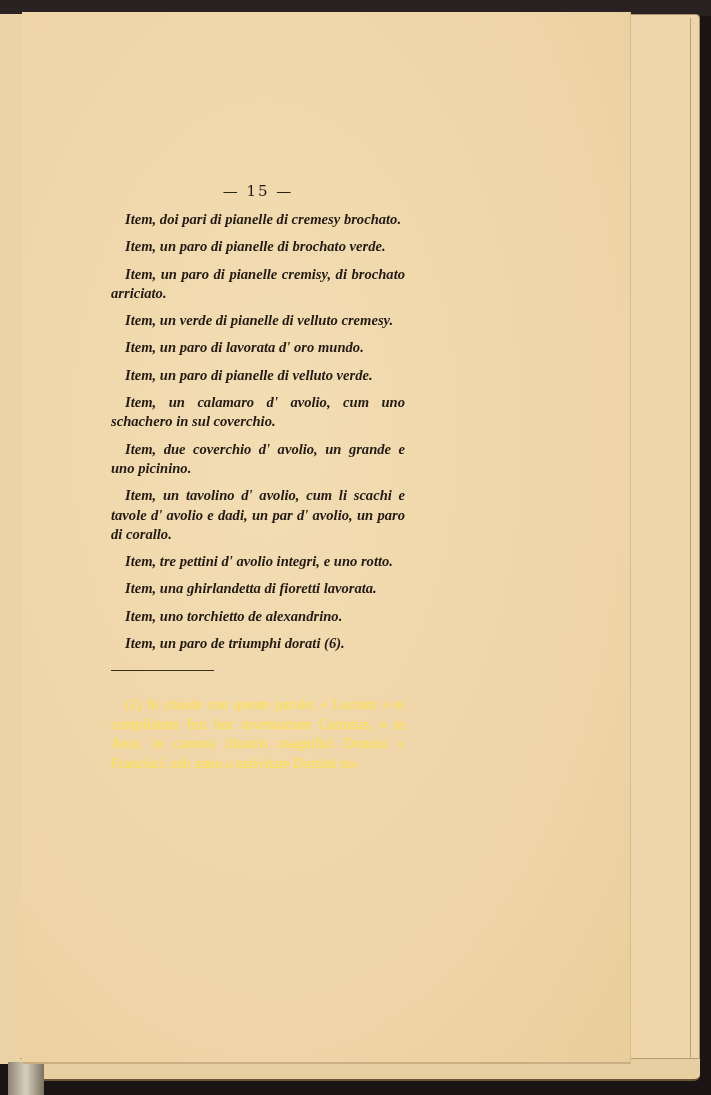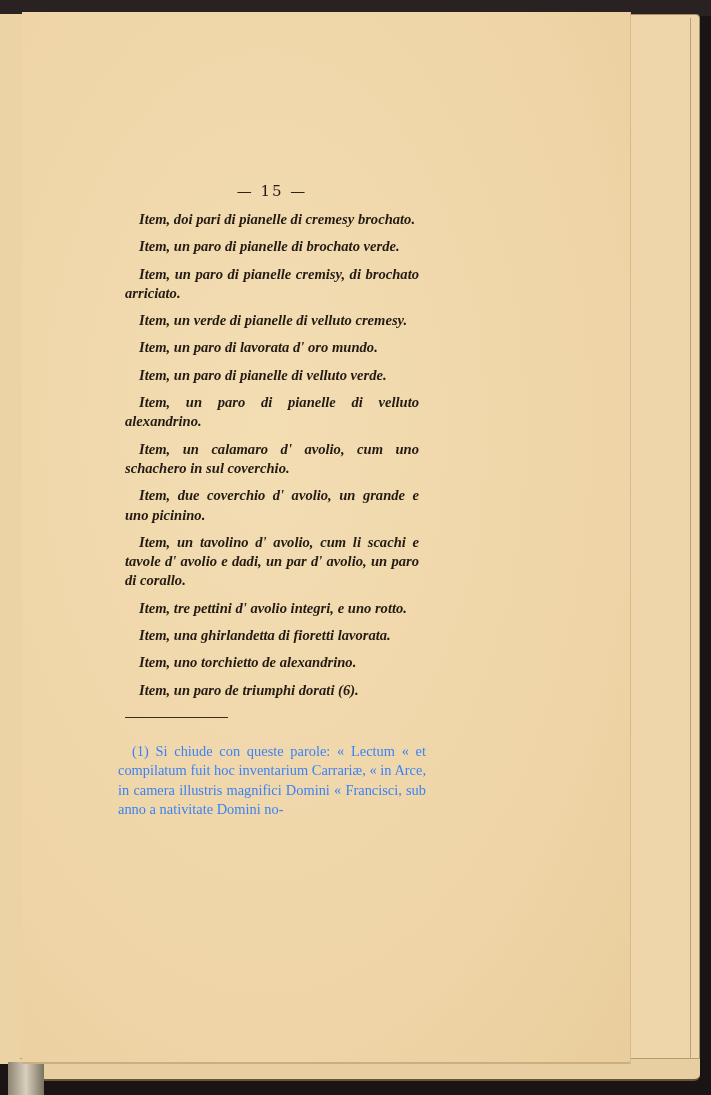--- a/index.html
+++ b/index.html
@@ -32,38 +32,38 @@
     box-shadow: 1px 0 0 #d6bd90;
   }
   .page-bottom {
     position: absolute; left: 20px; top: 1058px; width: 680px; height: 20px;
     background: #e8cfa2;
     border-top: 1px solid #b59c72;
     border-bottom: 2px solid #6a5436;
     border-radius: 0 0 6px 0;
   }
   .text-block {
-    position: absolute; left: 117px; top: 182px; width: 310px;
+    position: absolute; left: 103px; top: 182px; width: 310px;
     color: #231a12;
   }
   .page-number {
     text-align: center; font-size: 15px; letter-spacing: 2px; margin-bottom: 6px; height: 20px;
     font-family: "DejaVu Serif", serif;
   }
   .main p {
     margin: 8px; font-style: italic; font-weight: bold;
     font-family: "Liberation Serif", serif;
     font-size: 14.6px; line-height: 19.3px; text-align: justify;
     text-indent: 14px;
   }
   .rule { width: 103px; height: 0; border-top: 1px solid #3a2c1e; margin: 17px 0 24px 8px; }
   .footnote p {
-    margin: 1px; font-family: "Liberation Serif", serif;
+    margin: 8px; font-family: "Liberation Serif", serif;
     font-size: 14.4px; line-height: 19.4px; text-align: justify; text-indent: 14px;
-    color: #3b82f6;
+    color: #fde047;
   }
   .binding {
     position: absolute; left: 8px; top: 1062px; width: 36px; height: 33px;
     background: linear-gradient(90deg, #8c8470, #d8d0bc, #7a7260);
   }
 </style>
 </head>
 <body>
 
 <div class="bg-top"></div>
@@ -77,21 +77,20 @@
 
 <div class="text-block">
   <div class="page-number">— 15 —</div>
   <div class="main">
     <p>Item, doi pari di pianelle di cremesy brochato.</p>
     <p>Item, un paro di pianelle di brochato verde.</p>
     <p>Item, un paro di pianelle cremisy, di brochato arriciato.</p>
     <p>Item, un verde di pianelle di velluto cremesy.</p>
     <p>Item, un paro di lavorata d' oro mundo.</p>
     <p>Item, un paro di pianelle di velluto verde.</p>
-    <p>Item, un paro di pianelle di velluto alexandrino.</p>
     <p>Item, un calamaro d' avolio, cum uno schachero in sul coverchio.</p>
     <p>Item, due coverchio d' avolio, un grande e uno picinino.</p>
     <p>Item, un tavolino d' avolio, cum li scachi e tavole d' avolio e dadi, un par d' avolio, un paro di corallo.</p>
     <p>Item, tre pettini d' avolio integri, e uno rotto.</p>
     <p>Item, una ghirlandetta di fioretti lavorata.</p>
     <p>Item, uno torchietto de alexandrino.</p>
     <p>Item, un paro de triumphi dorati (6).</p>
   </div>
   <div class="rule"></div>
   <div class="footnote">

